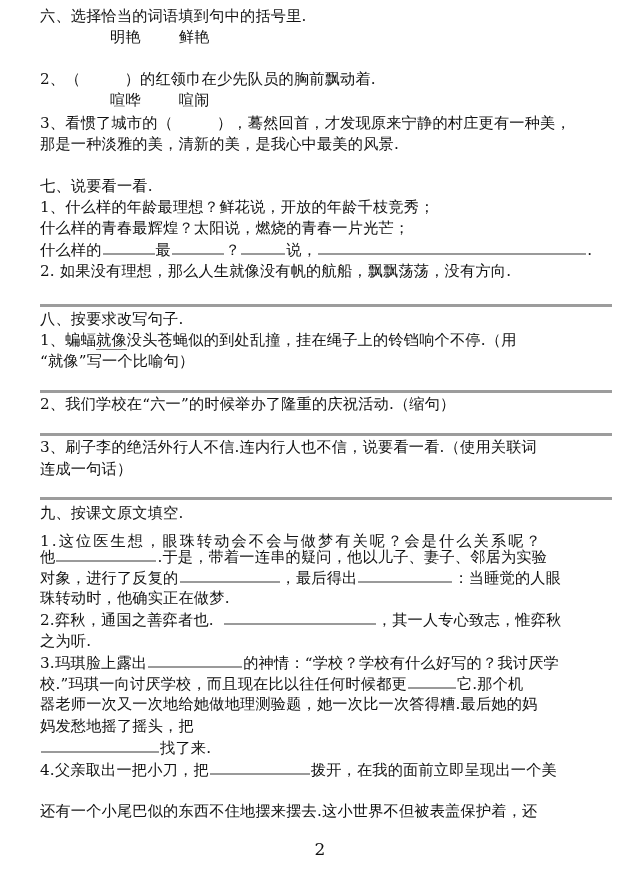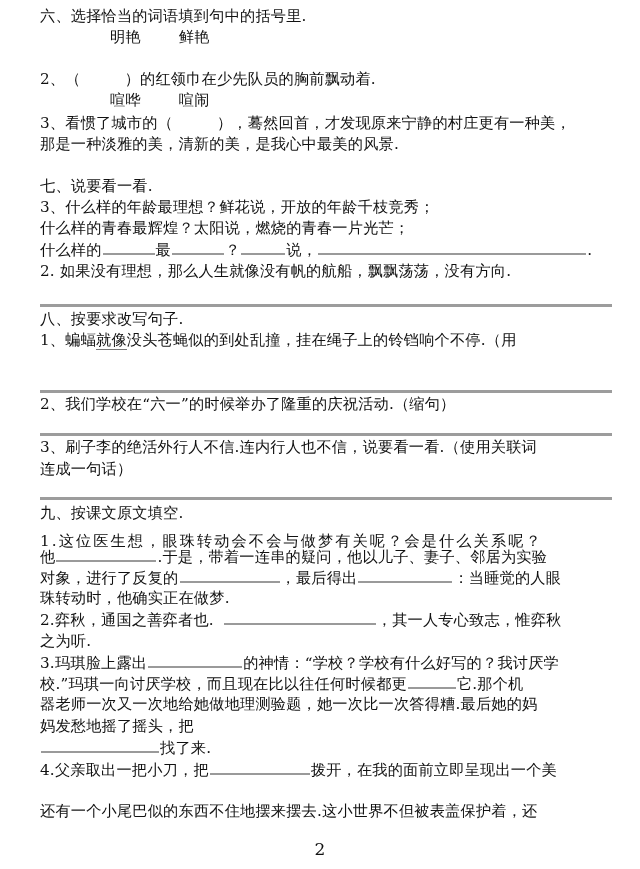--- a/index.html
+++ b/index.html
@@ -43,32 +43,33 @@
   </div>
   <div class="ln" style="top:90px;left:110px">
     <span>喧哗</span><span style="display:inline-block;width:38px"></span><span>喧闹</span>
   </div>
   <div class="ln" style="top:113px">
     <span>3、看惯了城市的（</span><span class="paren" style="width:44px"></span><span>），蓦然回首，才发现原来宁静的村庄更有一种美，</span>
   </div>
   <div class="ln" style="top:134px">那是一种淡雅的美，清新的美，是我心中最美的风景.</div>
 
   <div class="ln" style="top:176px">七、说要看一看.</div>
-  <div class="ln" style="top:197px">3、什么样的年龄最理想？鲜花说，开放的年龄千枝竞秀；</div>
+  <div class="ln" style="top:197px">1、什么样的年龄最理想？鲜花说，开放的年龄千枝竞秀；</div>
   <div class="ln" style="top:218px">什么样的青春最辉煌？太阳说，燃烧的青春一片光芒；</div>
   <div class="ln" style="top:239px">
     <span>什么样的</span><span class="blank" style="width:52px"></span><span>最</span><span class="blank" style="width:52px"></span><span>？</span><span class="blank" style="width:44px"></span><span>说，</span><span class="blank" style="width:268px"></span><span>.</span>
   </div>
   <div class="ln" style="top:261px">2. 如果没有理想，那么人生就像没有帆的航船，飘飘荡荡，没有方向.</div>
   <div class="rule" style="top:304px"></div>
 
   <div class="ln" style="top:309px">八、按要求改写句子.</div>
   <div class="ln" style="top:330px">
     <span>1、蝙蝠</span><span class="ul">就像</span><span>没头苍蝇似的到处乱撞，挂在绳子上的铃铛响个不停.（用</span>
   </div>
+  <div class="ln" style="top:351px">“就像”写一个比喻句）</div>
   <div class="rule" style="top:390px"></div>
   <div class="ln" style="top:394px">2、我们学校在“六一”的时候举办了隆重的庆祝活动.（缩句）</div>
   <div class="rule" style="top:433px"></div>
   <div class="ln" style="top:437px">3、刷子李的绝活外行人不信.连内行人也不信，说要看一看.（使用关联词</div>
   <div class="ln" style="top:459px">连成一句话）</div>
   <div class="rule" style="top:497px"></div>
 
   <div class="ln" style="top:503px">九、按课文原文填空.</div>
   <div class="ln wide" style="top:524px">1.这位医生想，眼珠转动会不会与做梦有关呢？会是什么关系呢？</div>
   <div class="ln" style="top:546px">

